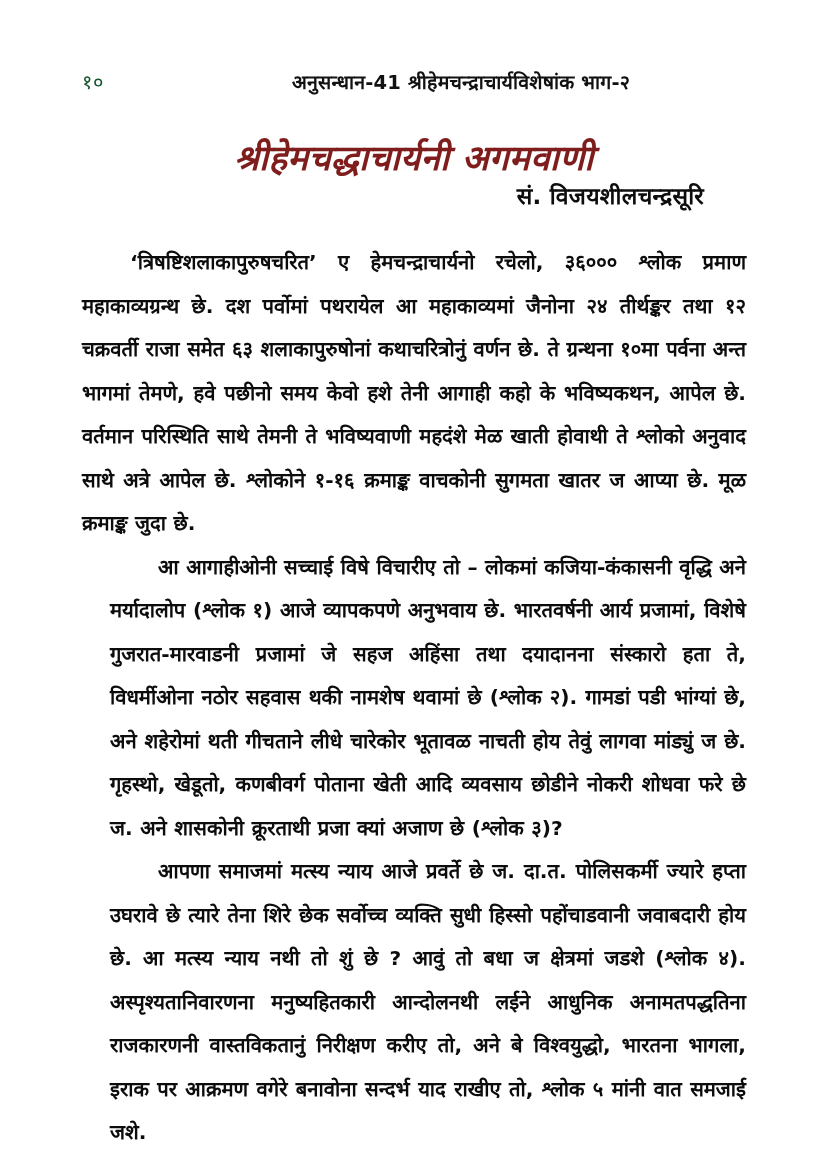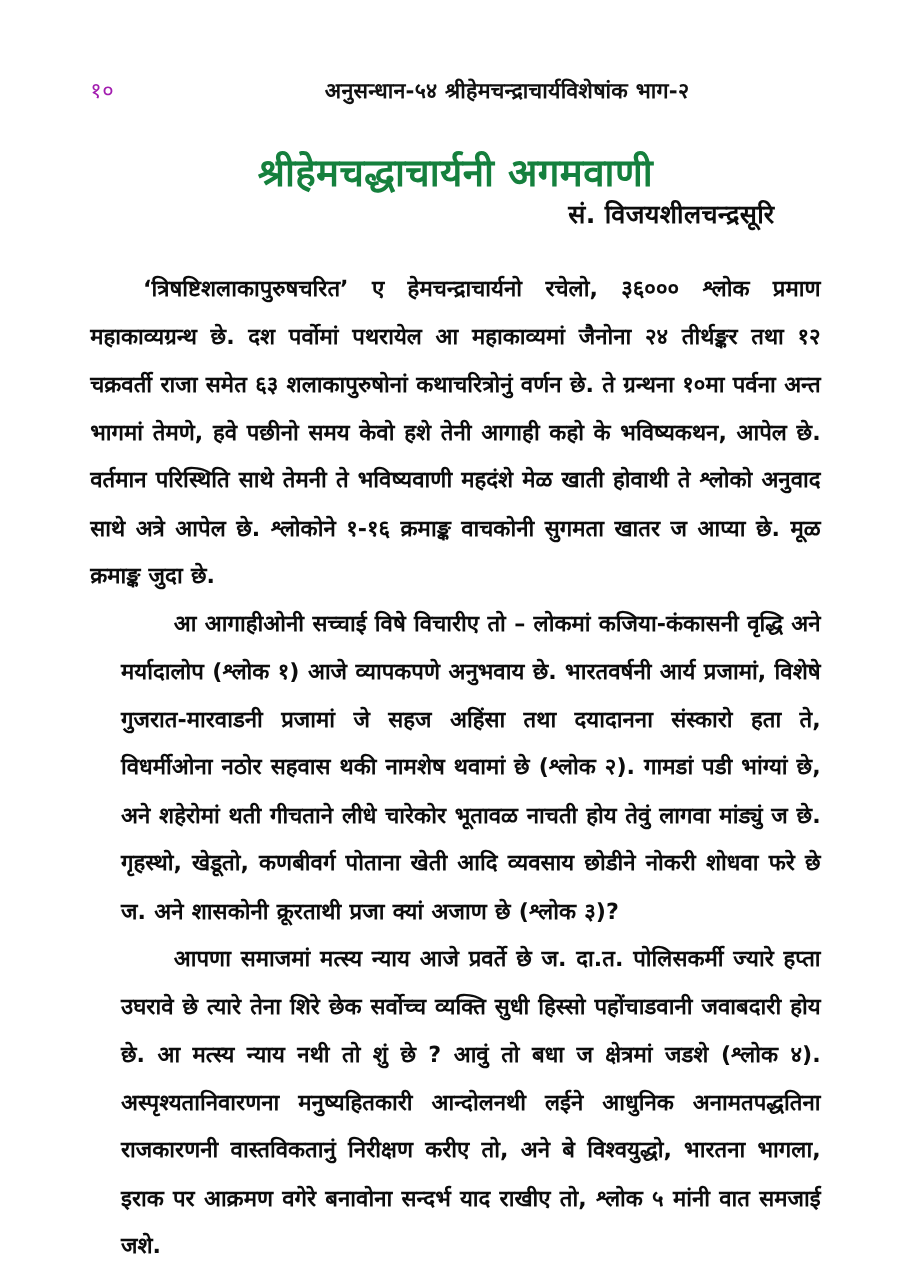--- a/index.html
+++ b/index.html
@@ -37,21 +37,21 @@
     margin: 0 0 6px 0;
   }
   .folio {
     font-family: "DejaVu Sans", sans-serif;
     font-size: 20px;
     font-weight: 400;
     letter-spacing: .5px;
     width: 120px;
     flex: 0 0 120px;
     line-height: 1.2;
-    color: #a21caf;
+    color: #14532d;
   }
   .header-title {
     flex: 1 1 auto;
     text-align: center;
     font-family: "DejaVu Sans", sans-serif;
     font-size: 19.5px;
     font-weight: 700;
     letter-spacing: .2px;
     line-height: 1.25;
     color: #111;
@@ -62,22 +62,23 @@
   .title-block {
     margin-top: 26px;
     text-align: center;
   }
   .doc-title {
     font-family: "DejaVu Sans", sans-serif;
     font-size: 35px;
     font-weight: 700;
     line-height: 1.3;
     letter-spacing: .3px;
-    color: #15803d;
+    color: #7f1d1d;
     margin: 0;
+    font-style: italic;
   }
   .byline-row {
     text-align: right;
     padding-right: 42px;
   }
   .byline {
     font-family: "DejaVu Sans", sans-serif;
     font-size: 23px;
     font-weight: 700;
     line-height: 1.3;
@@ -111,21 +112,21 @@
   }
 </style>
 </head>
 <body>
 
 <div class="page">
   <div class="content">
 
     <div class="running-header">
       <div class="folio">१०</div>
-      <div class="header-title">अनुसन्धान-५४  श्रीहेमचन्द्राचार्यविशेषांक भाग-२</div>
+      <div class="header-title">अनुसन्धान-41  श्रीहेमचन्द्राचार्यविशेषांक भाग-२</div>
     </div>
 
     <div class="title-block">
       <h1 class="doc-title">श्रीहेमचद्धाचार्यनी अगमवाणी</h1>
       <div class="byline-row">
         <span class="byline">सं.  विजयशीलचन्द्रसूरि</span>
       </div>
     </div>
 
     <div class="body-text">

